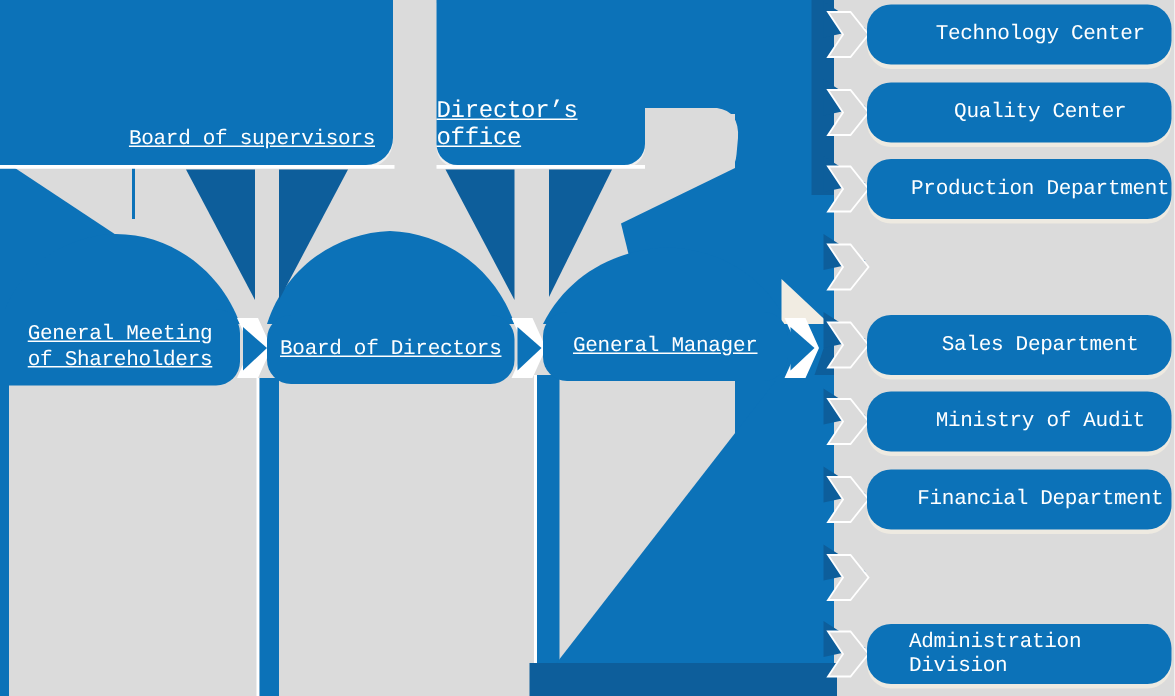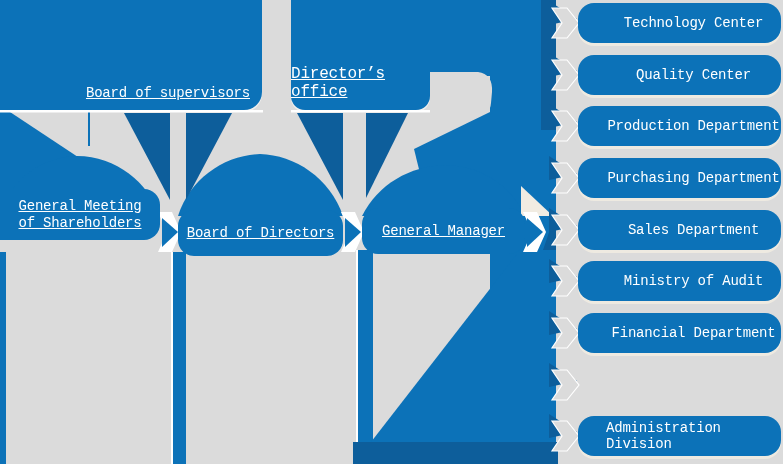--- a/index.html
+++ b/index.html
@@ -30,21 +30,21 @@
   }
   .node-top-b{
     left:291px;top:0;width:139px;height:110px;border-radius:0 0 14px 14px;
     display:flex;align-items:flex-end;justify-content:center;
     padding-bottom:9px;font-size:16px;box-shadow:0 2px 0 rgba(255,255,255,.55);
   }
   .node-mid{
     display:flex;flex-direction:column;align-items:center;justify-content:center;
     text-align:center;border-radius:16px;line-height:17px;
   }
-  .node-m1{left:0;top:189px;width:160px;height:51px;border-radius:0 16px 16px 0;}
+  .node-m1{left:0;top:206px;width:160px;height:51px;border-radius:0 16px 16px 0;}
   .node-m2{left:178px;top:210px;width:165px;height:46px;}
   .node-m3{left:362px;top:208px;width:163px;height:46px;}
   .dept-tab{
     position:absolute;left:578px;width:203px;height:40px;
     background:var(--primary);border-radius:16px;color:#fff;
     display:flex;align-items:center;justify-content:center;
     font-size:14px;letter-spacing:-0.2px;
     box-shadow:0 3px 0 rgba(241,236,226,.85);
     padding-left:28px;
   }
@@ -162,23 +162,20 @@
 
   <div class="dept-tab" style="top:3px">
       <span>Technology Center</span>
     </div>
   <div class="dept-tab" style="top:55px">
       <span>Quality Center</span>
     </div>
   <div class="dept-tab" style="top:106px">
       <span>Production Department</span>
     </div>
-  <div class="dept-tab" style="top:158px">
-      <span>Purchasing Department</span>
-    </div>
   <div class="dept-tab" style="top:210px">
       <span>Sales Department</span>
     </div>
   <div class="dept-tab" style="top:261px">
       <span>Ministry of Audit</span>
     </div>
   <div class="dept-tab" style="top:313px">
       <span>Financial Department</span>
     </div>
   <div class="dept-tab" style="top:416px">

